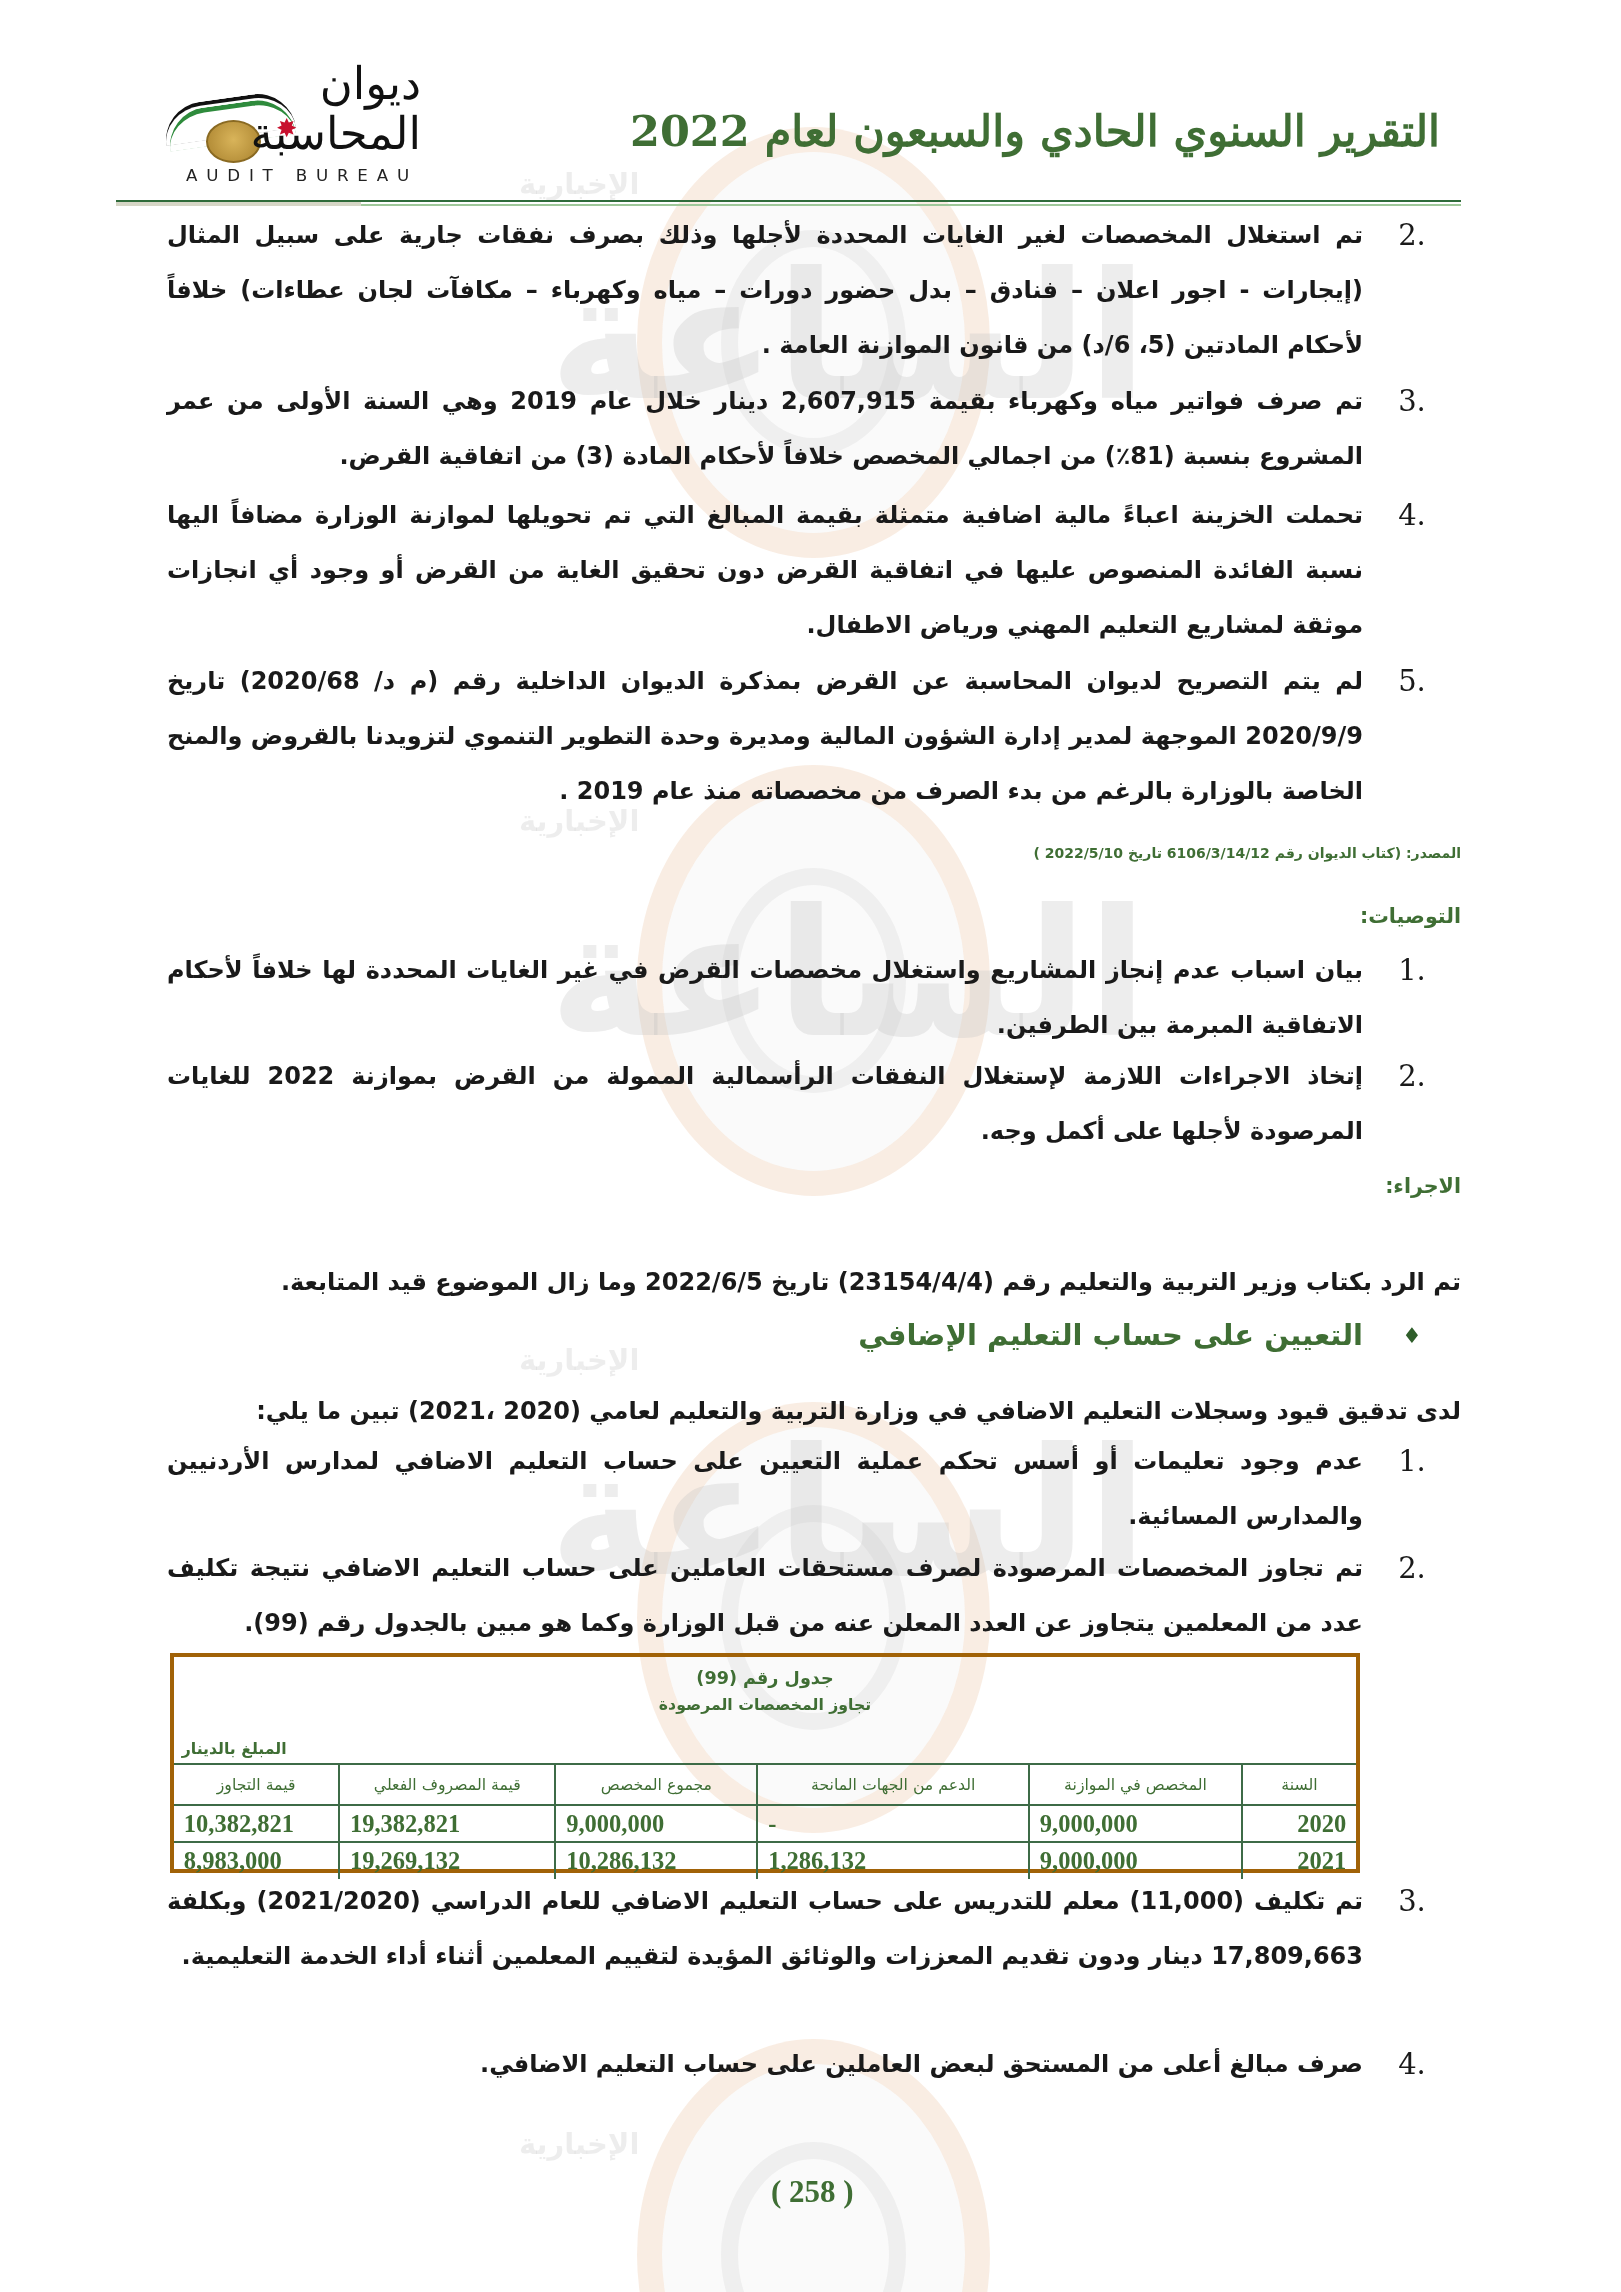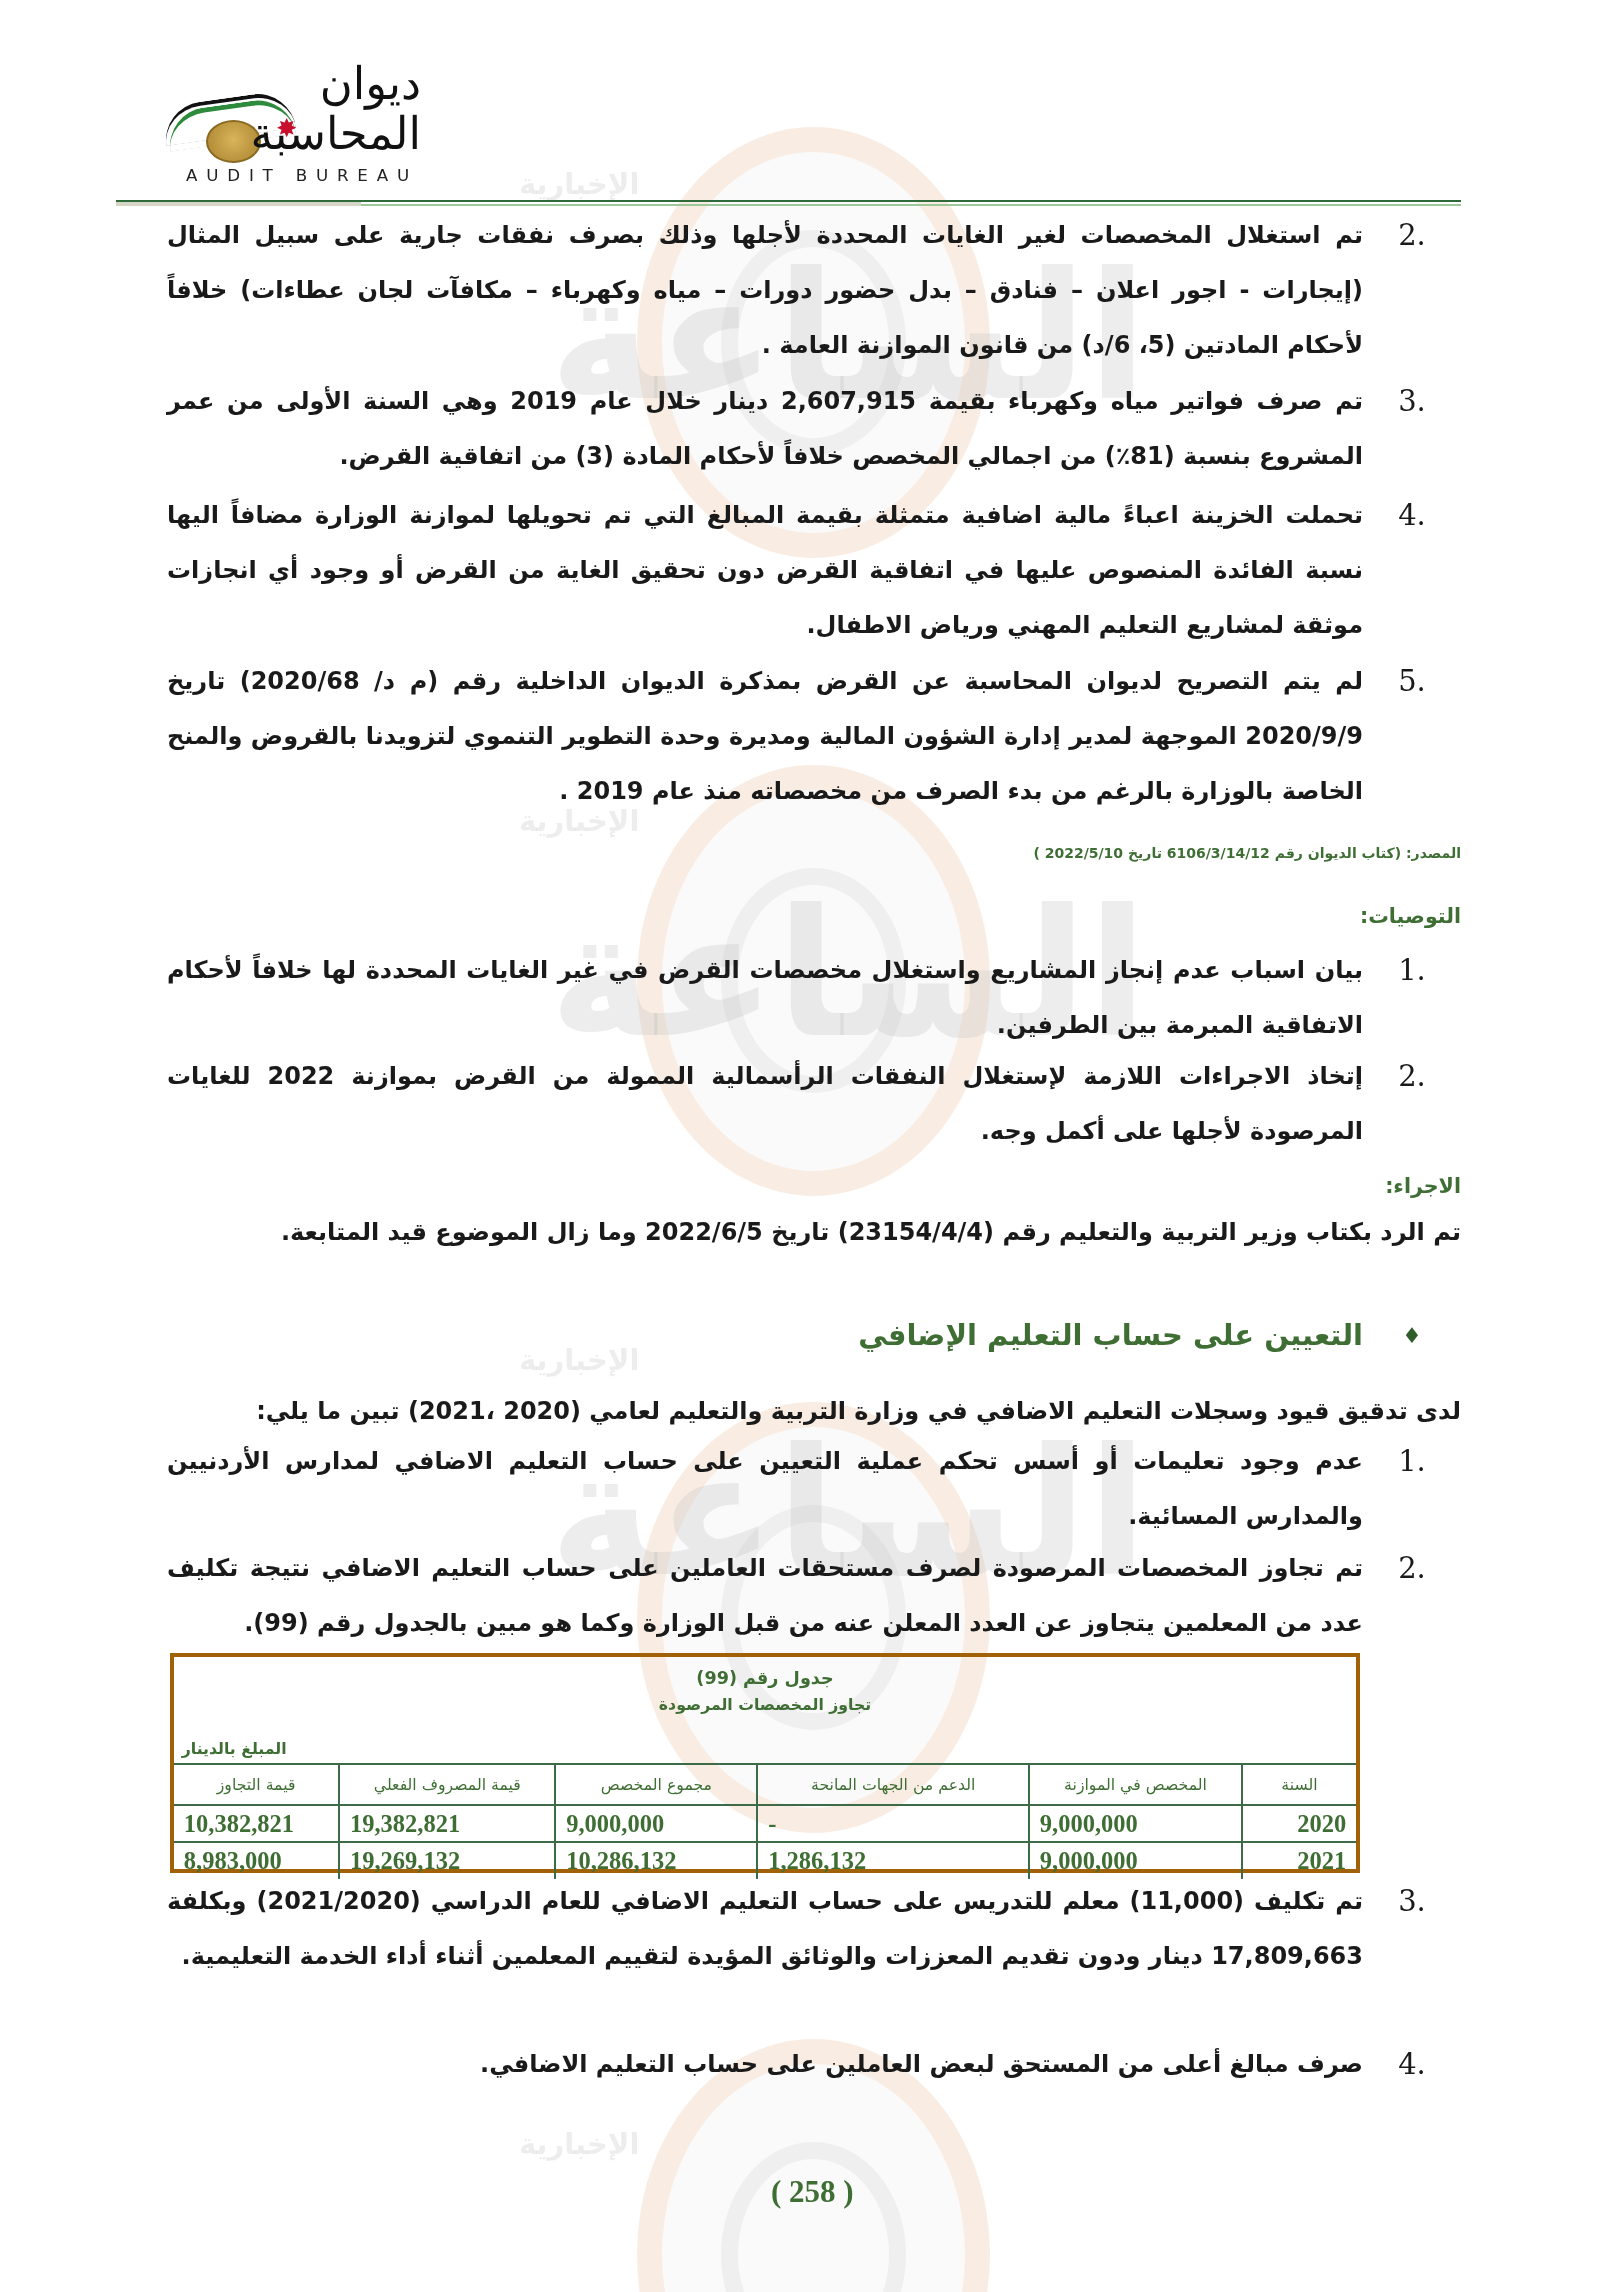--- a/index.html
+++ b/index.html
@@ -147,21 +147,21 @@
       color: #3f6e34;
       text-align: right;
     }
     .subhead {
       position: absolute; right: 0;
       font-family: "DejaVu Sans", sans-serif;
       font-weight: bold; font-size: 20.6px;
       color: #3f6e34;
     }
     .action-text {
-      position: absolute; right: 0; width: 1294px; top: 1208px;
+      position: absolute; right: 0; width: 1294px; top: 1258px;
       font-family: "DejaVu Sans", sans-serif;
       font-weight: bold; font-size: 24px;
       line-height: 49px;
       color: #1a1a1a;
     }
     .section-head {
       position: absolute; right: 0; top: 1318px; width: 1294px;
       display: flex; align-items: center;
     }
     .section-bullet {
@@ -274,20 +274,21 @@
 
 <div class="header">
   <div class="logo">
     <div class="logo-arc2"></div>
     <div class="logo-arc"></div>
     <div class="logo-emblem"></div>
     <div class="logo-star">✸</div>
     <div class="logo-script">ديوان المحاسبة</div>
     <div class="logo-caption">AUDIT BUREAU</div>
   </div>
+  <div class="report-title">التقرير السنوي الحادي والسبعون لعام 2022</div>
   <div class="header-rule"></div>
   <div class="header-rule-accent"></div>
 </div>
 
 <div class="content">
 
   <div class="item" style="top:208px;">
     <div class="item-num">2.</div>
     <div class="item-text">تم استغلال المخصصات لغير الغايات المحددة لأجلها وذلك بصرف نفقات جارية على سبيل المثال (إيجارات - اجور اعلان – فنادق – بدل حضور دورات – مياه وكهرباء – مكافآت لجان عطاءات) خلافاً لأحكام المادتين (5، 6/د) من قانون الموازنة العامة .</div>
   </div>

